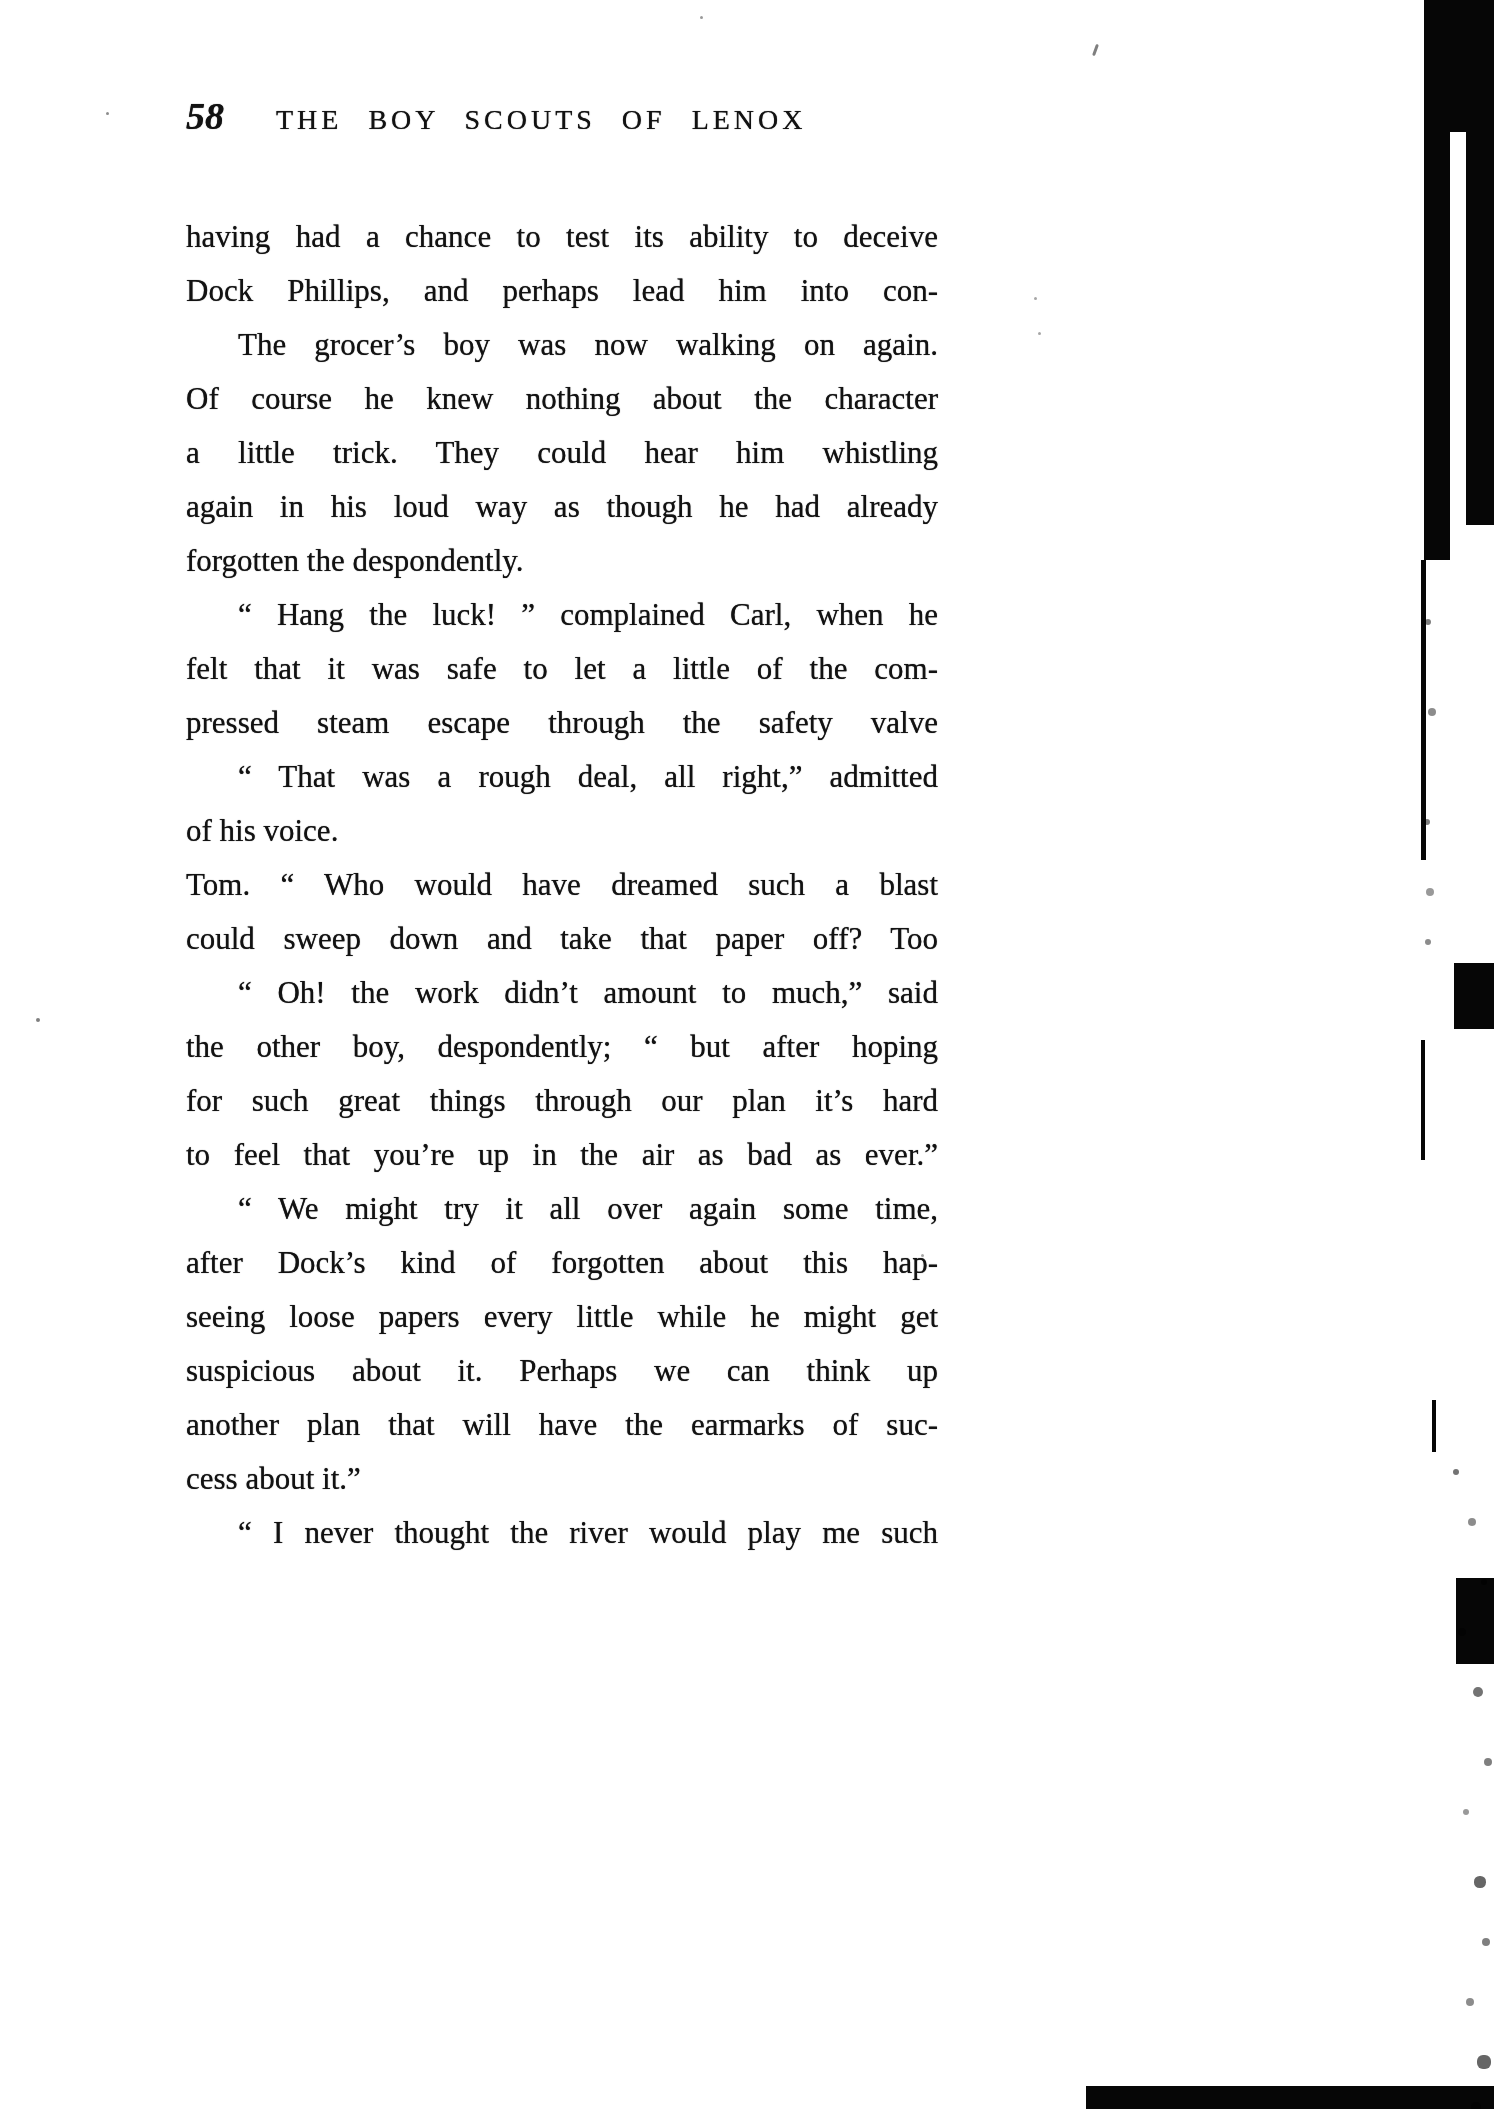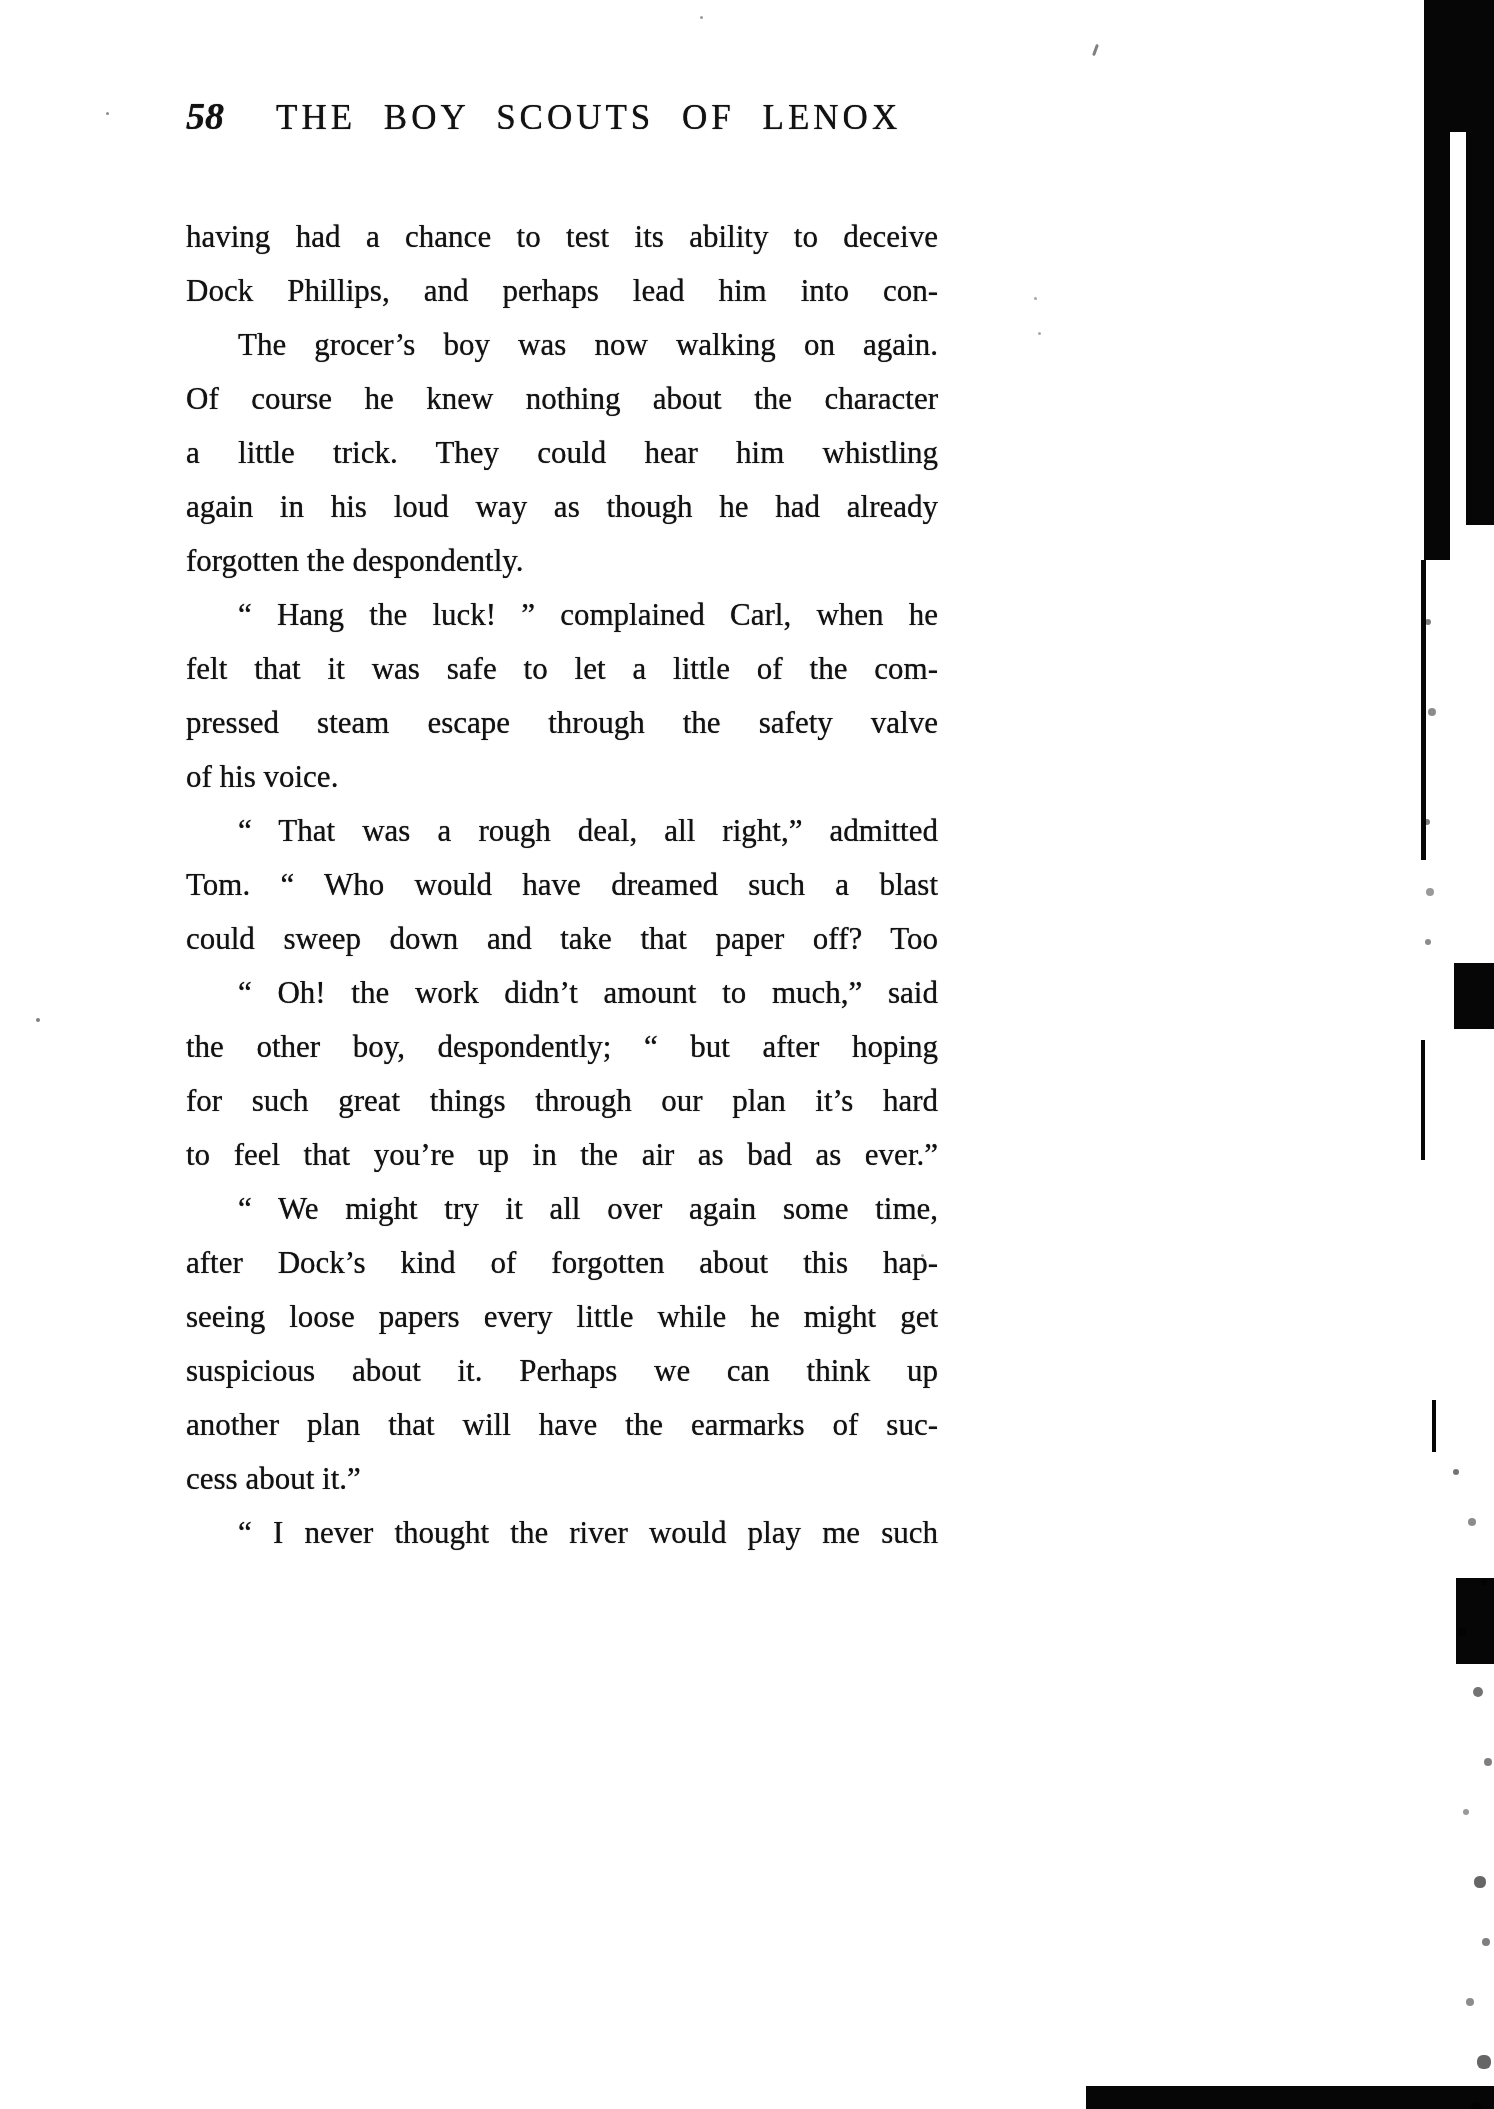--- a/index.html
+++ b/index.html
@@ -14,21 +14,21 @@
   }
   .header{
     position:absolute;left:186px;top:94px;width:752px;
     display:flex;align-items:baseline;
   }
   .pagenum{
     font-size:38px;font-style:italic;font-weight:bold;
     text-shadow:0 0 0.8px rgba(10,10,10,.9);
   }
   .title{
-    margin-left:52px;font-size:35px;letter-spacing:4px;word-spacing:15px;
+    margin-left:52px;font-size:28px;letter-spacing:4px;word-spacing:15px;
     text-shadow:0 0 0.8px rgba(10,10,10,.9);
   }
   .text{
     position:absolute;left:186px;top:210px;width:752px;
     font-size:31px;line-height:54px;
     text-shadow:0 0 0.8px rgba(10,10,10,.85);
   }
   .line{
     text-align:justify;
     text-align-last:justify;
@@ -77,22 +77,22 @@
       <div class="line">having had a chance to test its ability to deceive</div>
       <div class="line">Dock Phillips, and perhaps lead him into con-</div>
       <div class="line indent">The grocer’s boy was now walking on again.</div>
       <div class="line">Of course he knew nothing about the character</div>
       <div class="line">a little trick. They could hear him whistling</div>
       <div class="line">again in his loud way as though he had already</div>
       <div class="line last">forgotten the despondently.</div>
       <div class="line indent">“ Hang the luck! ” complained Carl, when he</div>
       <div class="line">felt that it was safe to let a little of the com-</div>
       <div class="line">pressed steam escape through the safety valve</div>
+      <div class="line indent">“ That was a rough deal, all right,” admitted</div>
       <div class="line last">of his voice.</div>
-      <div class="line indent">“ That was a rough deal, all right,” admitted</div>
       <div class="line">Tom. “ Who would have dreamed such a blast</div>
       <div class="line">could sweep down and take that paper off? Too</div>
       <div class="line indent">“ Oh! the work didn’t amount to much,” said</div>
       <div class="line">the other boy, despondently; “ but after hoping</div>
       <div class="line">for such great things through our plan it’s hard</div>
       <div class="line">to feel that you’re up in the air as bad as ever.”</div>
       <div class="line indent">“ We might try it all over again some time,</div>
       <div class="line">after Dock’s kind of forgotten about this hap-</div>
       <div class="line">seeing loose papers every little while he might get</div>
       <div class="line">suspicious about it. Perhaps we can think up</div>

